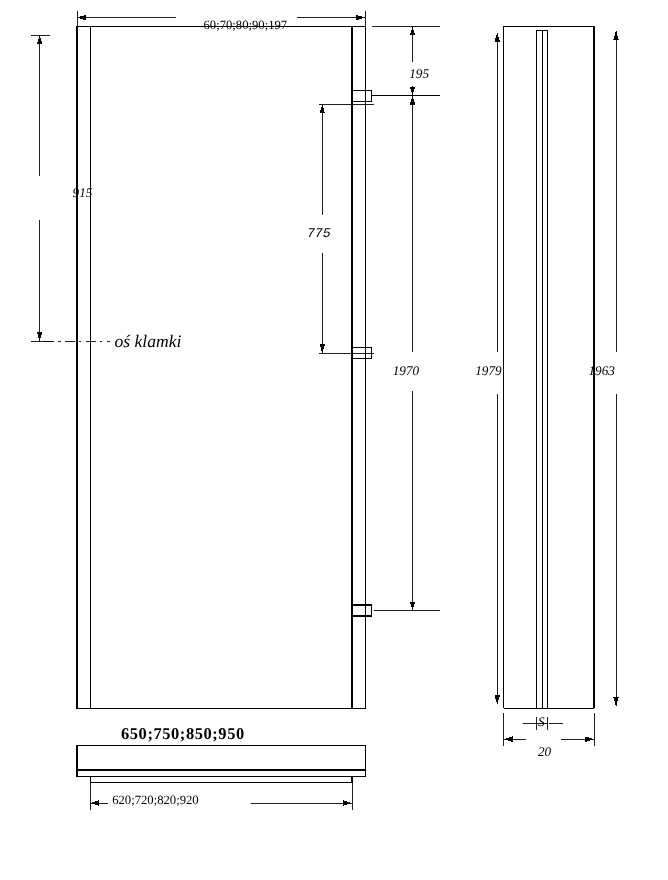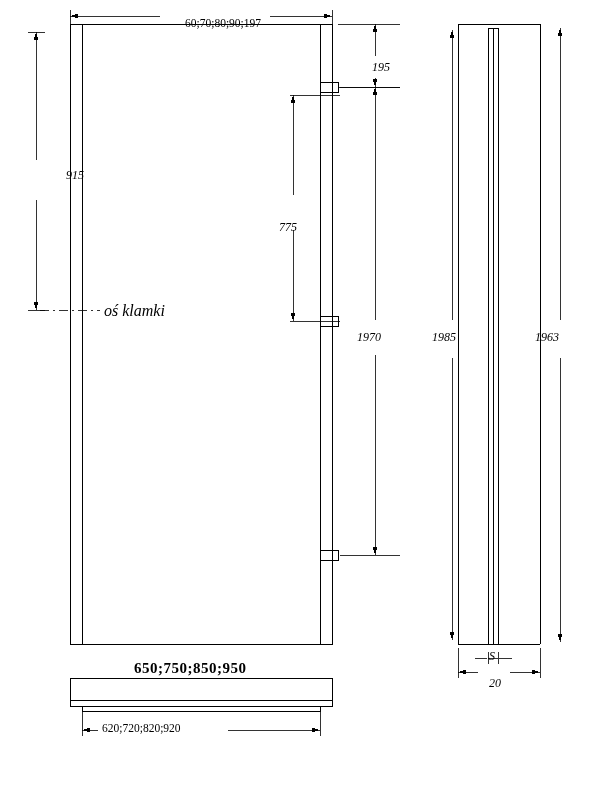--- a/index.html
+++ b/index.html
@@ -28,21 +28,20 @@
     font-style: italic;
     font-size: 12px;
     color: #000;
     white-space: nowrap;
   }
   .lbl.bold {
     font-style: normal;
     font-weight: bold;
     font-size: 15px;
     letter-spacing: 0.5px;
-    margin-left: 24px;
   }
   .lbl.plain {
     font-style: normal;
     font-size: 11.5px;
   }
   .lbl.small {
     font-size: 16px;
   }
 </style>
 </head>
@@ -186,25 +185,25 @@
 </svg>
 
 <div class="lbl plain" style="left:185px; top:4px;margin-top:13px;">60;70;80;90;197</div>
 
 <div class="lbl" style="left:18px; top:168px;margin-left:48px;">915</div>
 
 <div class="lbl small" style="left:104px; top:302px;">oś klamki</div>
 
 <div class="lbl" style="left:372px; top:60px;">195</div>
 
-<div class="lbl" style="left:279px; top:220px;">775</div>
+<div class="lbl" style="left:279px; top:205px;font-family:Liberation Mono, monospace;">775</div>
 
 <div class="lbl" style="left:357px; top:330px;">1970</div>
 
-<div class="lbl" style="left:432px; top:330px;">1985</div>
+<div class="lbl" style="left:432px; top:330px;">1979</div>
 
 <div class="lbl" style="left:535px; top:330px;">1963</div>
 
 <div class="lbl" style="left:489px; top:649px;">S</div>
 
 <div class="lbl" style="left:489px; top:676px;">20</div>
 
 <div class="lbl bold" style="left:110px; top:660px;">650;750;850;950</div>
 
 <div class="lbl plain" style="left:102px; top:722px;">620;720;820;920</div>

